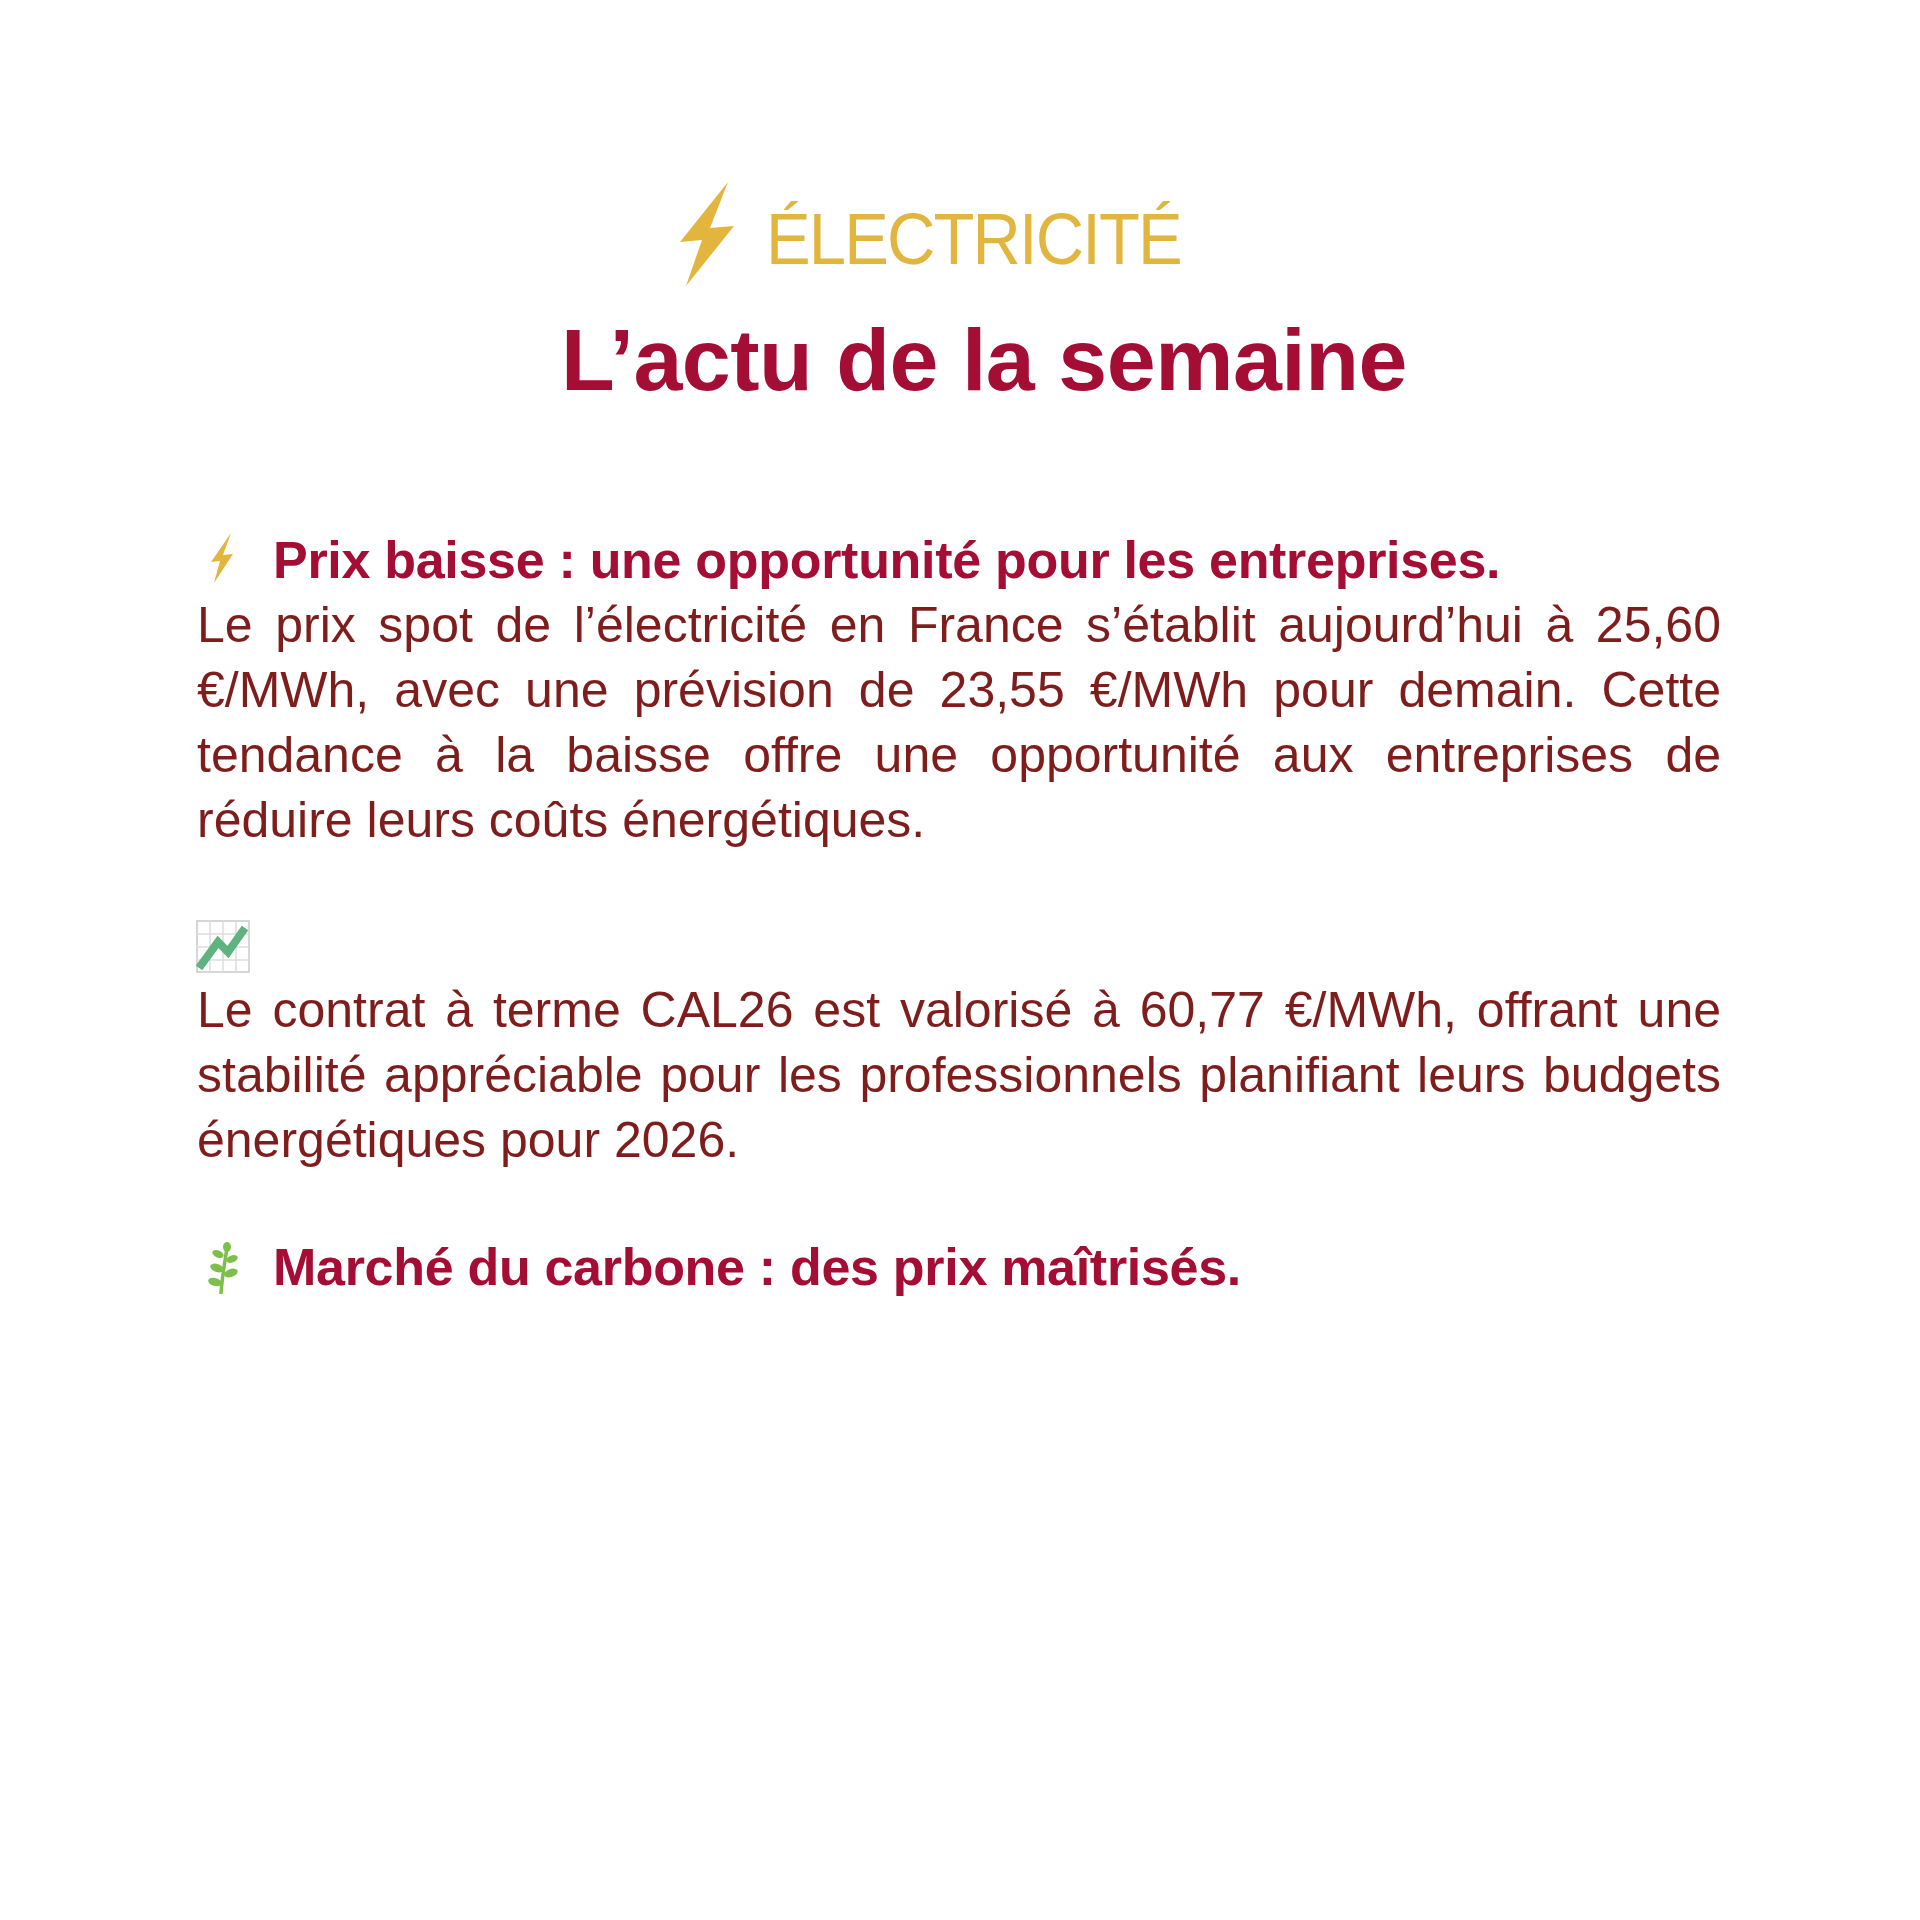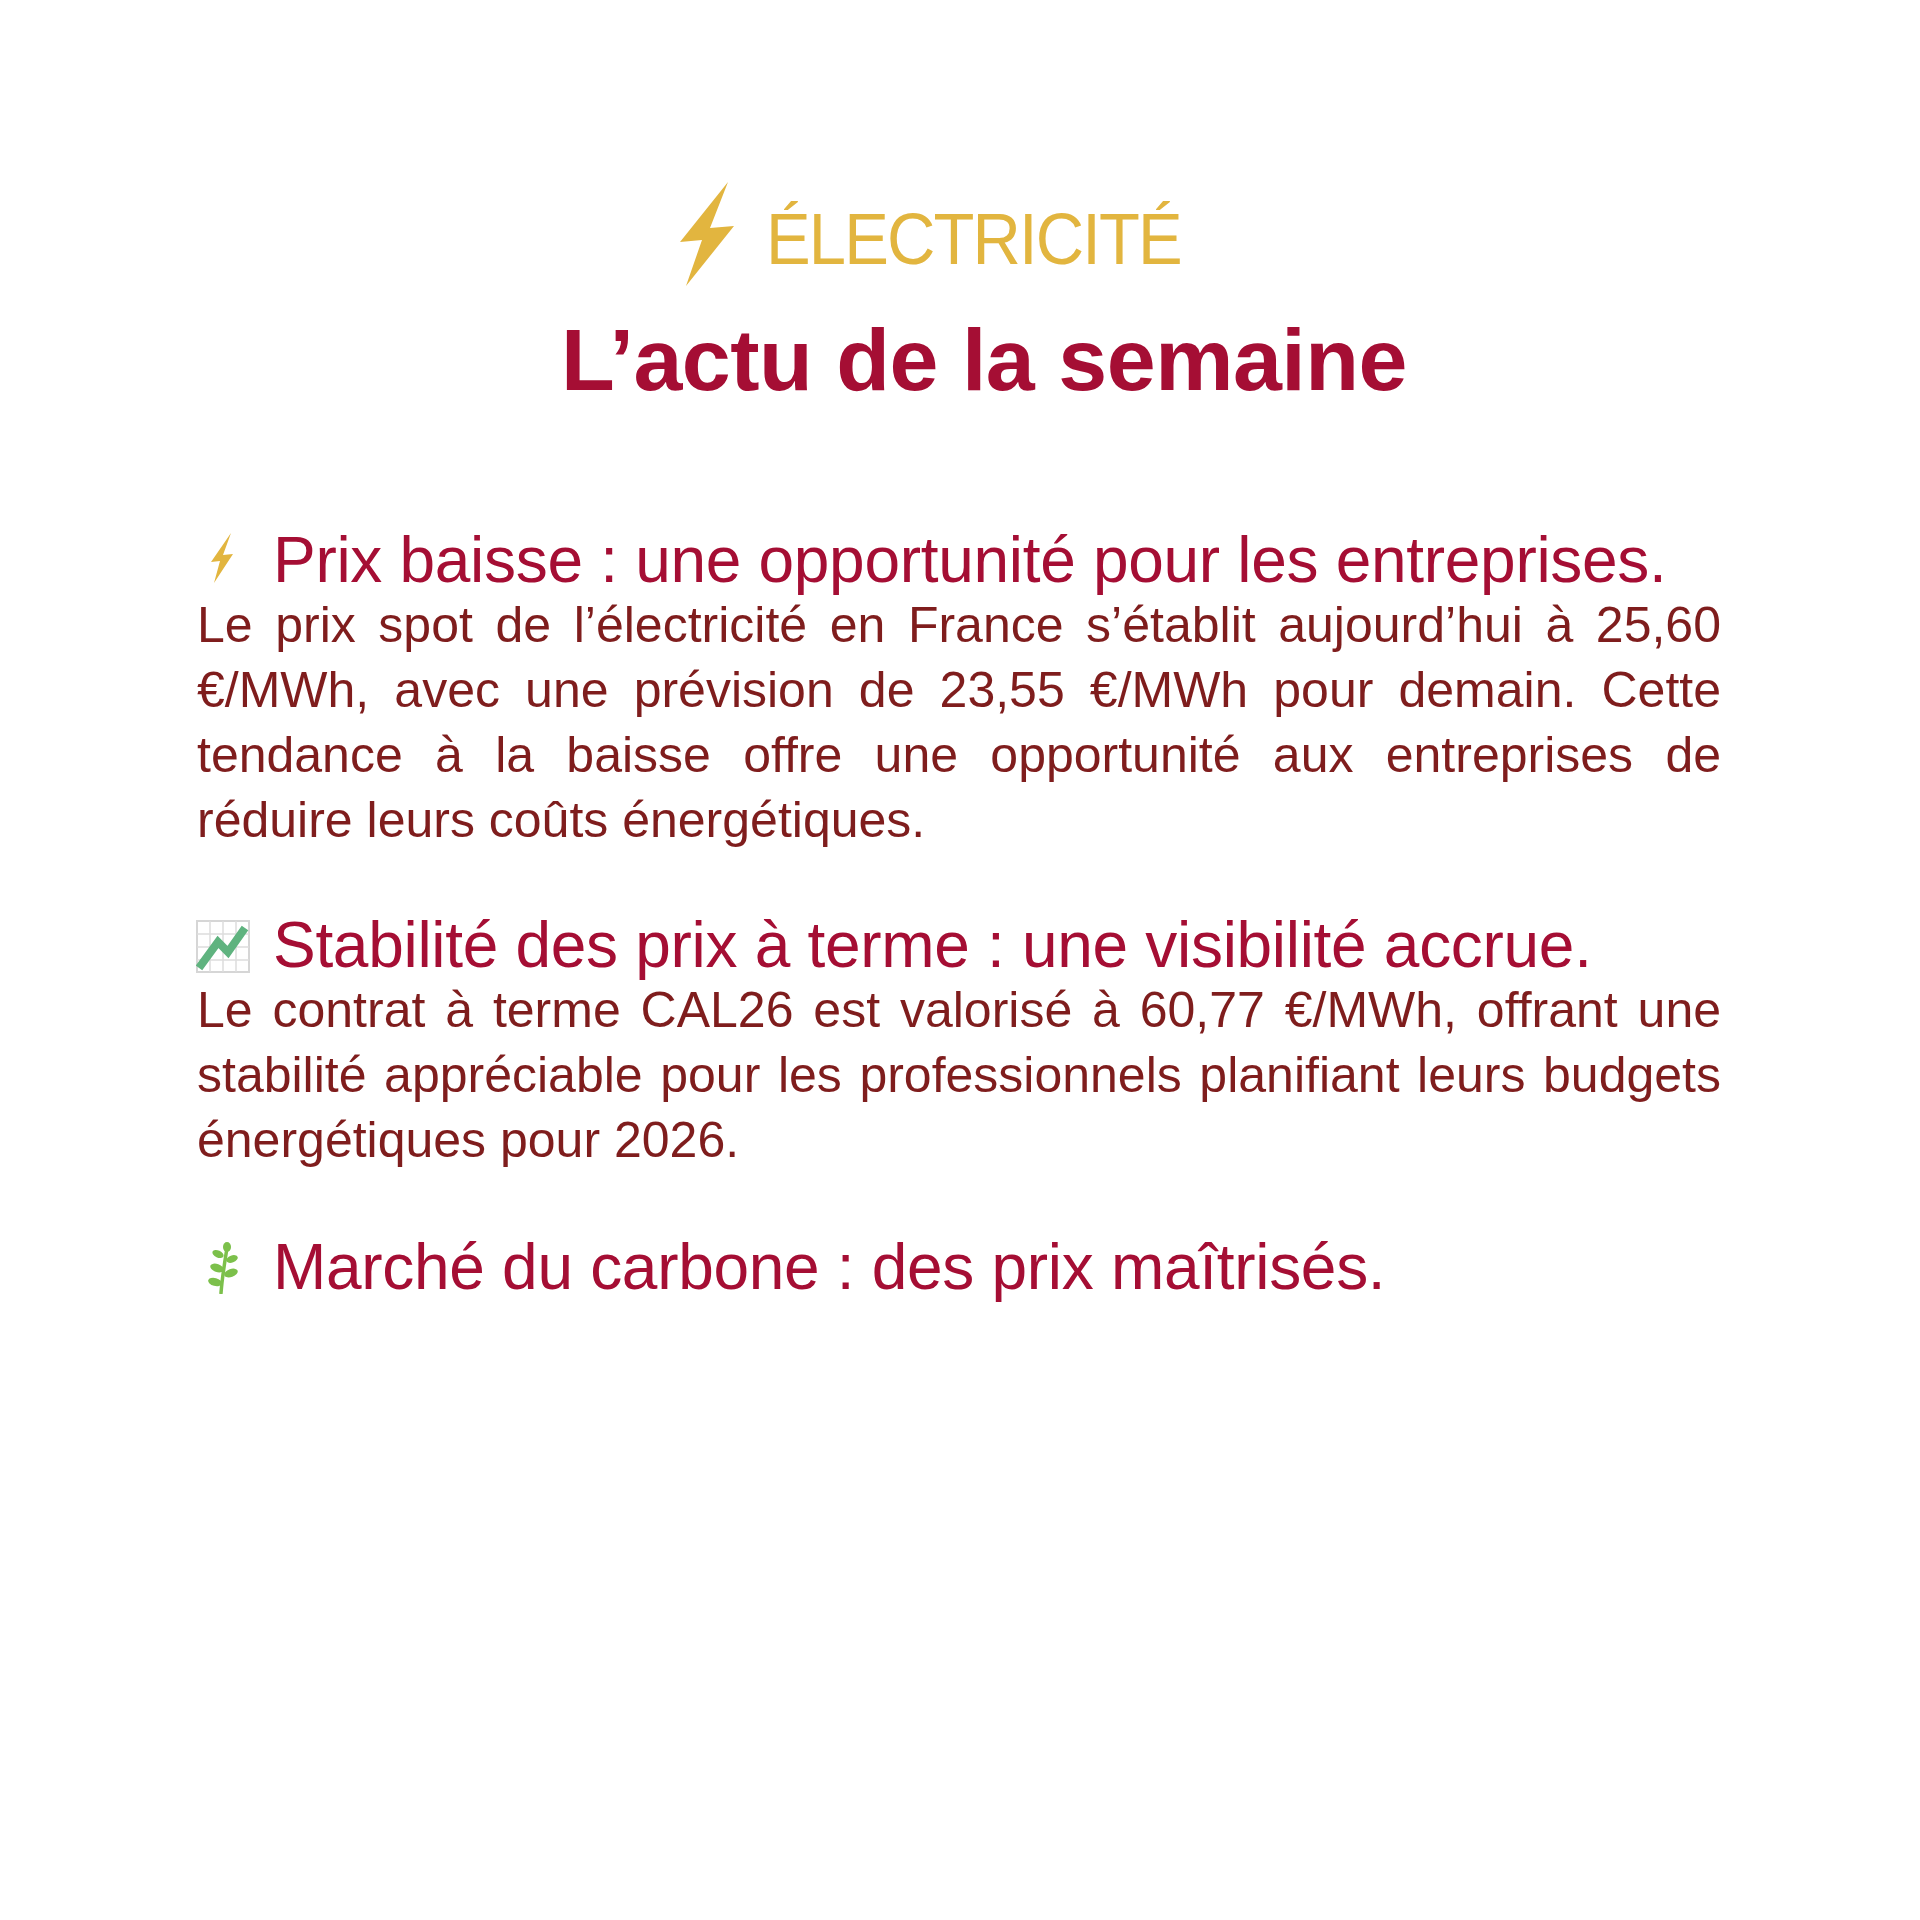--- a/index.html
+++ b/index.html
@@ -50,22 +50,22 @@
   }
   .section {
     position: absolute;
     left: 197px;
     width: 1524px;
   }
   .section-heading {
     position: relative;
     height: 65px;
     line-height: 65px;
-    font-size: 64px;
-    font-weight: 400;
+    font-size: 52px;
+    font-weight: 700;
     color: #a50e34;
     white-space: nowrap;
   }
   .section-heading .heading-label {
     position: absolute;
     left: 76px;
     top: 0;
     letter-spacing: -0.3px;
   }
   .section-heading .heading-icon {
@@ -112,21 +112,20 @@
       <g stroke="#dcdcdc" stroke-width="1.5">
         <line x1="14" y1="1" x2="14" y2="52"></line>
         <line x1="27" y1="1" x2="27" y2="52"></line>
         <line x1="40" y1="1" x2="40" y2="52"></line>
         <line x1="1" y1="14" x2="53" y2="14"></line>
         <line x1="1" y1="27" x2="53" y2="27"></line>
         <line x1="1" y1="40" x2="53" y2="40"></line>
       </g>
       <polyline points="3,48 22,22 32,32 49,8" fill="none" stroke="#5fb37f" stroke-width="8" stroke-linejoin="miter"></polyline>
     </svg>
-    <span class="heading-label">Stabilité des prix à terme : une visibilité accrue.</span>
   </div>
   <div class="section-body">Le contrat à terme CAL26 est valorisé à 60,77 €/MWh, offrant une stabilité appréciable pour les professionnels planifiant leurs budgets énergétiques pour 2026.</div>
 </div>
 
 <div class="section" style="top:1235px;">
   <div class="section-heading">
     <svg class="heading-icon" style="left:11px; top:7px; width:30px; height:52px;" viewBox="0 0 30 52" xmlns="http://www.w3.org/2000/svg">
       <path d="M13,51 C14,38 16,24 19,6" fill="none" stroke="#7cc04b" stroke-width="3.5" stroke-linecap="round"></path>
       <ellipse cx="19" cy="5" rx="4" ry="5" fill="#7cc04b"></ellipse>
       <ellipse cx="10" cy="12" rx="6" ry="3.5" transform="rotate(25 10 12)" fill="#7cc04b"></ellipse>

